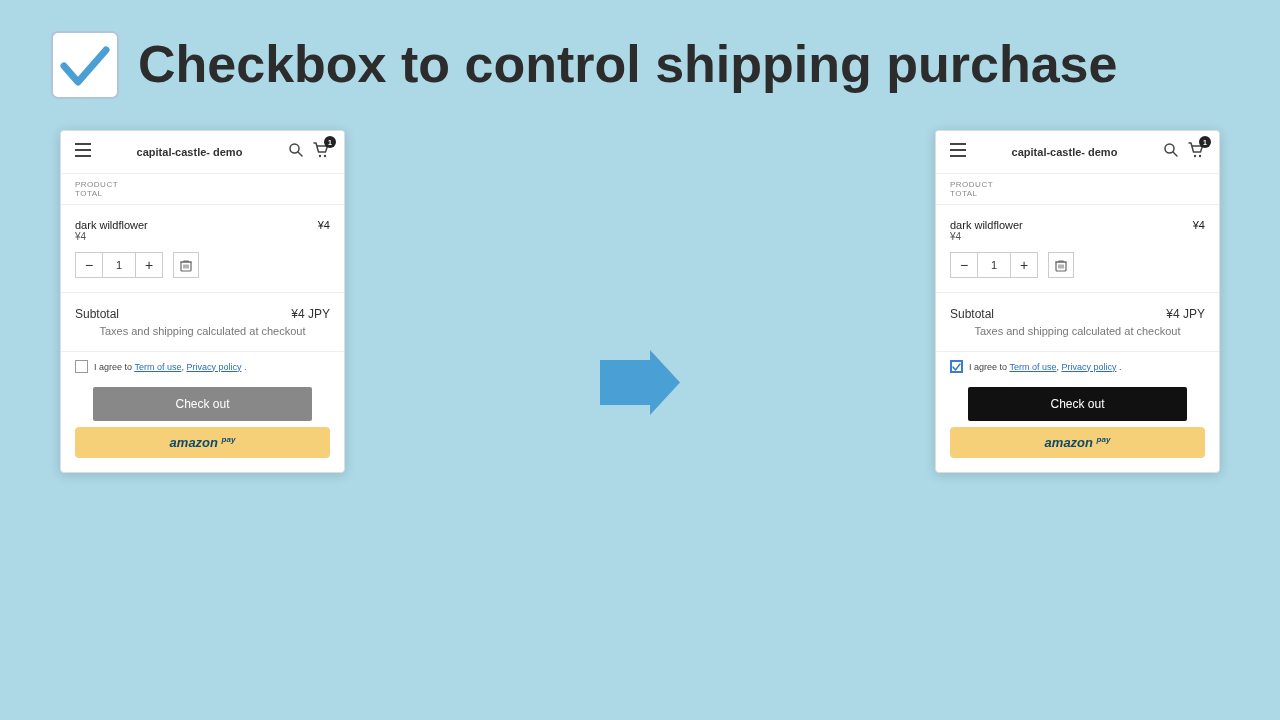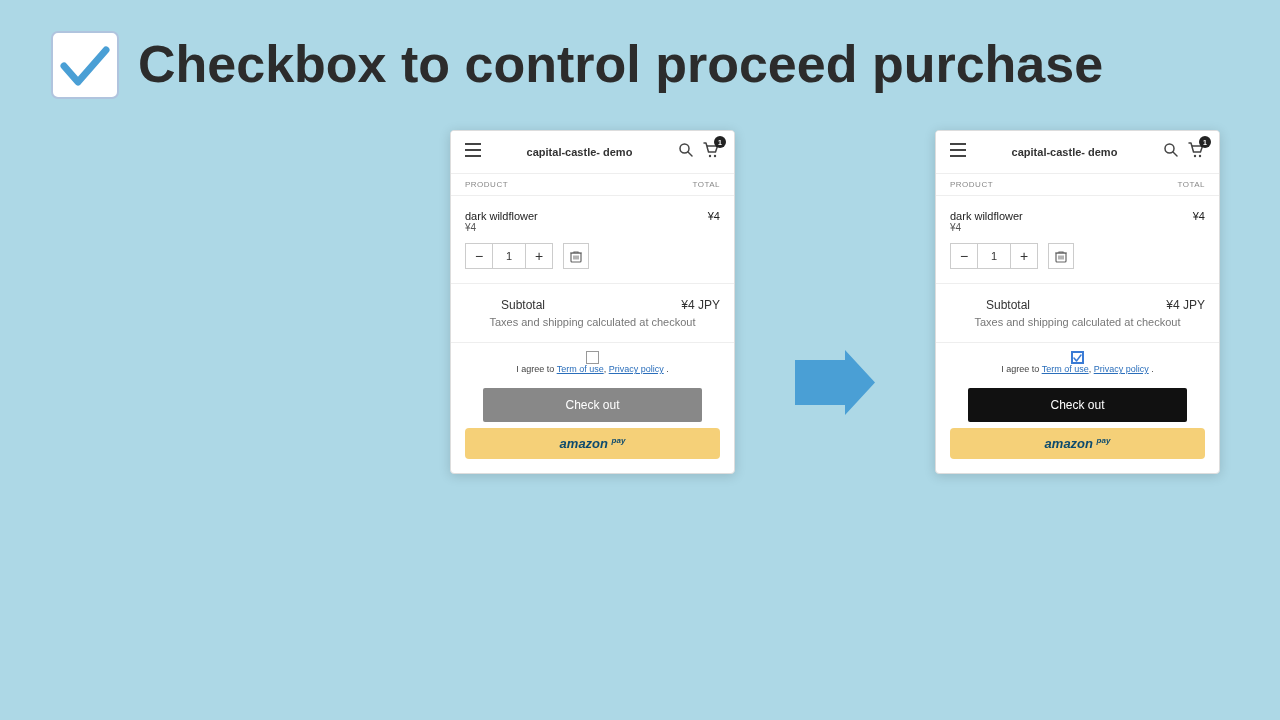--- a/index.html
+++ b/index.html
@@ -31,21 +31,21 @@
       font-size: 52px;
       font-weight: 700;
       color: #2c2c2c;
       line-height: 1.1;
     }
 
     
     .main-content {
       display: flex;
       align-items: flex-start;
-      justify-content: flex-end;
+      justify-content: space-between;
       gap: 60px;
       padding: 10px 60px 0 60px;
       position: relative;
     }
 
     
     .arrow-container {
       display: flex;
       align-items: center;
       justify-content: center;
@@ -116,20 +116,21 @@
       cursor: pointer;
     }
 
     
     .table-header {
       display: flex;
       justify-content: space-between;
       padding: 6px 14px;
       border-bottom: 1px solid #eee;
       background: #fff;
+      flex-direction: column;
     }
 
     .table-header span {
       font-size: 8px;
       color: #888;
       letter-spacing: 0.5px;
       text-transform: uppercase;
     }
 
     
@@ -212,21 +213,20 @@
     .subtotal-area {
       padding: 14px 14px 6px;
       border-bottom: 1px solid #eee;
     }
 
     .subtotal-row {
       display: flex;
       justify-content: space-between;
       align-items: center;
       margin-bottom: 4px;
-      margin-left: 36px;
     }
 
     .subtotal-label {
       font-size: 12px;
       color: #333;
       font-weight: 500;
     }
 
     .subtotal-value {
       font-size: 12px;
@@ -238,23 +238,22 @@
       font-size: 11px;
       color: #777;
       text-align: center;
       margin-bottom: 8px;
     }
 
     
     .agreement-row {
       display: flex;
       align-items: center;
-      gap: 0;
+      gap: 6px;
       padding: 8px 14px;
-      flex-direction: column;
     }
 
     .agree-checkbox {
       width: 13px;
       height: 13px;
       border: 1px solid #999;
       flex-shrink: 0;
       display: flex;
       align-items: center;
       justify-content: center;
@@ -317,21 +316,21 @@
 </head>
 <body>
 
 <div class="header">
   <div class="checkbox-icon-container">
     <svg width="70" height="70" viewBox="0 0 70 70">
       <rect x="2" y="2" width="66" height="66" rx="6" fill="white" stroke="#b0c4de" stroke-width="2"></rect>
       <polyline points="14,36 28,52 56,20" fill="none" stroke="#4a9fd5" stroke-width="7" stroke-linecap="round" stroke-linejoin="round"></polyline>
     </svg>
   </div>
-  <h1 class="header-title">Checkbox to control proceed purchase</h1>
+  <h1 class="header-title">Checkbox to control shipping purchase</h1>
 </div>
 
 <div class="main-content">
 
   <div class="app-card">
 
     <div class="card-navbar">
       <span class="hamburger-icon">
         <svg width="16" height="14" viewBox="0 0 16 14">
           <rect y="0" width="16" height="2" fill="#444"></rect>

